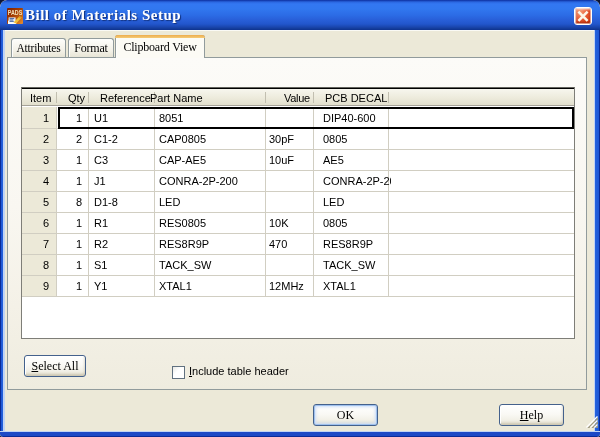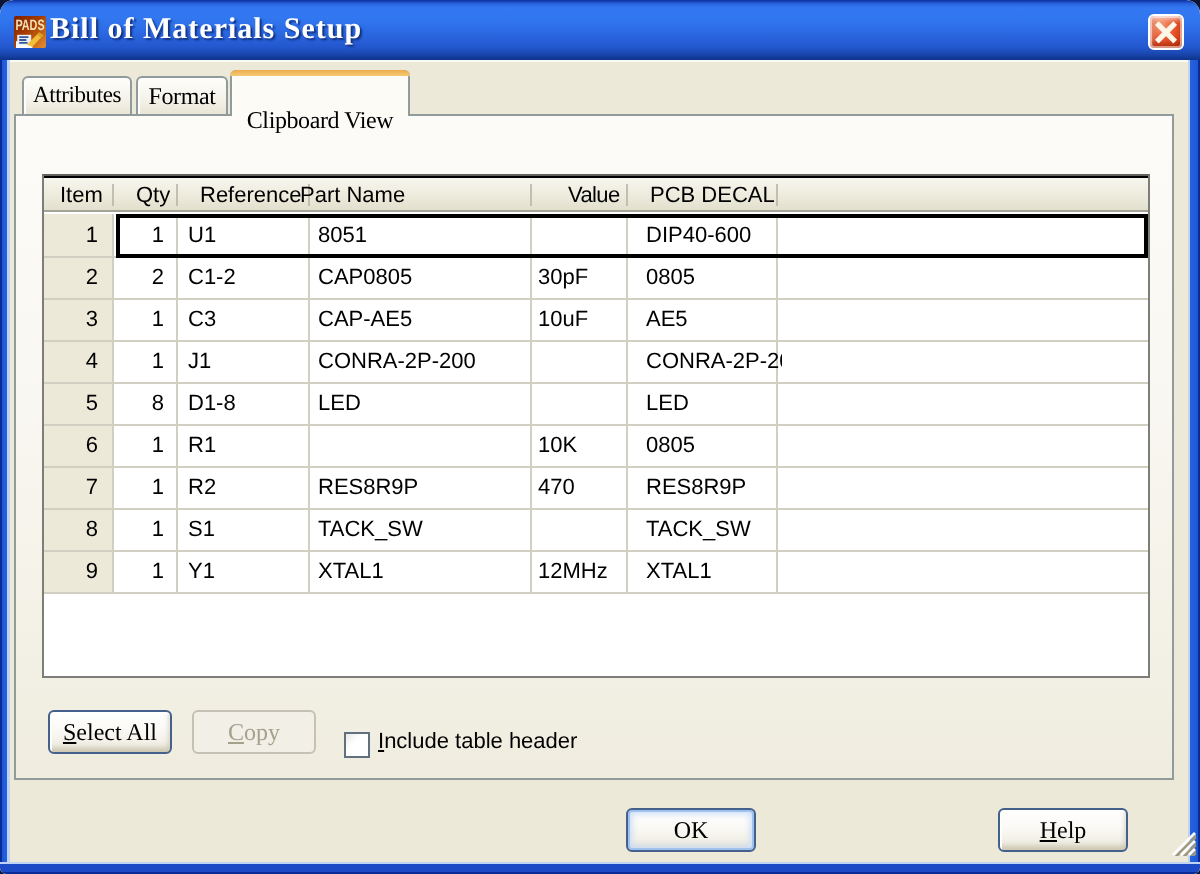--- a/index.html
+++ b/index.html
@@ -86,21 +86,21 @@
     </div>
   </div>
   <div id="bL"></div>
     <div id="bR"></div>
     <div id="bB"></div>
   <div id="panel"></div>
   <div class="tab" id="tab1">Attributes</div>
   <div class="tab" id="tab2">Format</div>
   <div class="tab" id="tab3">
       <div class="obar"></div>
-      <div style="margin-top:16px">Clipboard View</div>
+      <div style="margin-top:3px">Clipboard View</div>
     </div>
 
   <div id="grid">
     <div id="ghead">
       <div class="hsep" style="left:34px"></div>
       <div class="hsep" style="left:66px"></div>
       <div class="hsep" style="left:132px"></div>
       <div class="hsep" style="left:243px"></div>
       <div class="hsep" style="left:291px"></div>
       <div class="hsep" style="left:366px"></div>
@@ -151,20 +151,21 @@
     <div class="cell" style="left:137px;top:87px;width:104px">CONRA-2P-200</div>
     <div class="cell" style="left:301px;top:87px;width:68px">CONRA-2P-200</div>
     <div class="cell num" style="left:2px;top:108px;width:25px">5</div>
     <div class="cell num" style="left:38px;top:108px;width:22px">8</div>
     <div class="cell" style="left:72px;top:108px;width:58px">D1-8</div>
     <div class="cell" style="left:137px;top:108px;width:104px">LED</div>
     <div class="cell" style="left:301px;top:108px;width:65px">LED</div>
     <div class="cell num" style="left:2px;top:129px;width:25px">6</div>
     <div class="cell num" style="left:38px;top:129px;width:22px">1</div>
     <div class="cell" style="left:72px;top:129px;width:58px">R1</div>
+    <div class="cell" style="left:137px;top:129px;width:104px">RES0805</div>
     <div class="cell" style="left:247px;top:129px;width:43px">10K</div>
     <div class="cell" style="left:301px;top:129px;width:65px">0805</div>
     <div class="cell num" style="left:2px;top:150px;width:25px">7</div>
     <div class="cell num" style="left:38px;top:150px;width:22px">1</div>
     <div class="cell" style="left:72px;top:150px;width:58px">R2</div>
     <div class="cell" style="left:137px;top:150px;width:104px">RES8R9P</div>
     <div class="cell" style="left:247px;top:150px;width:43px">470</div>
     <div class="cell" style="left:301px;top:150px;width:65px">RES8R9P</div>
     <div class="cell num" style="left:2px;top:171px;width:25px">8</div>
     <div class="cell num" style="left:38px;top:171px;width:22px">1</div>
@@ -174,21 +175,20 @@
     <div class="cell num" style="left:2px;top:192px;width:25px">9</div>
     <div class="cell num" style="left:38px;top:192px;width:22px">1</div>
     <div class="cell" style="left:72px;top:192px;width:58px">Y1</div>
     <div class="cell" style="left:137px;top:192px;width:104px">XTAL1</div>
     <div class="cell" style="left:247px;top:192px;width:43px">12MHz</div>
     <div class="cell" style="left:301px;top:192px;width:65px">XTAL1</div>
     <div id="focus"></div>
   </div>
 
   <div class="btn" id="selall"><u>S</u>elect All</div>
-  <div class="btn dis" id="copy"><u>C</u>opy</div>
   <div id="cb"></div>
   <div id="cblab"><u>I</u>nclude table header</div>
   <div class="btn def" id="ok">OK</div>
   <div class="btn" id="help"><u>H</u>elp</div>
   <svg id="grip" width="14" height="14">
     <g stroke-width="1.4">
       <path d="M13.5 2.5 L2.5 13.5" stroke="#FFFFFF"></path>
       <path d="M14.5 3.8 L3.8 14.5" stroke="#9D987F"></path>
       <path d="M13.5 6.5 L6.5 13.5" stroke="#FFFFFF"></path>
       <path d="M14.5 7.8 L7.8 14.5" stroke="#9D987F"></path>

